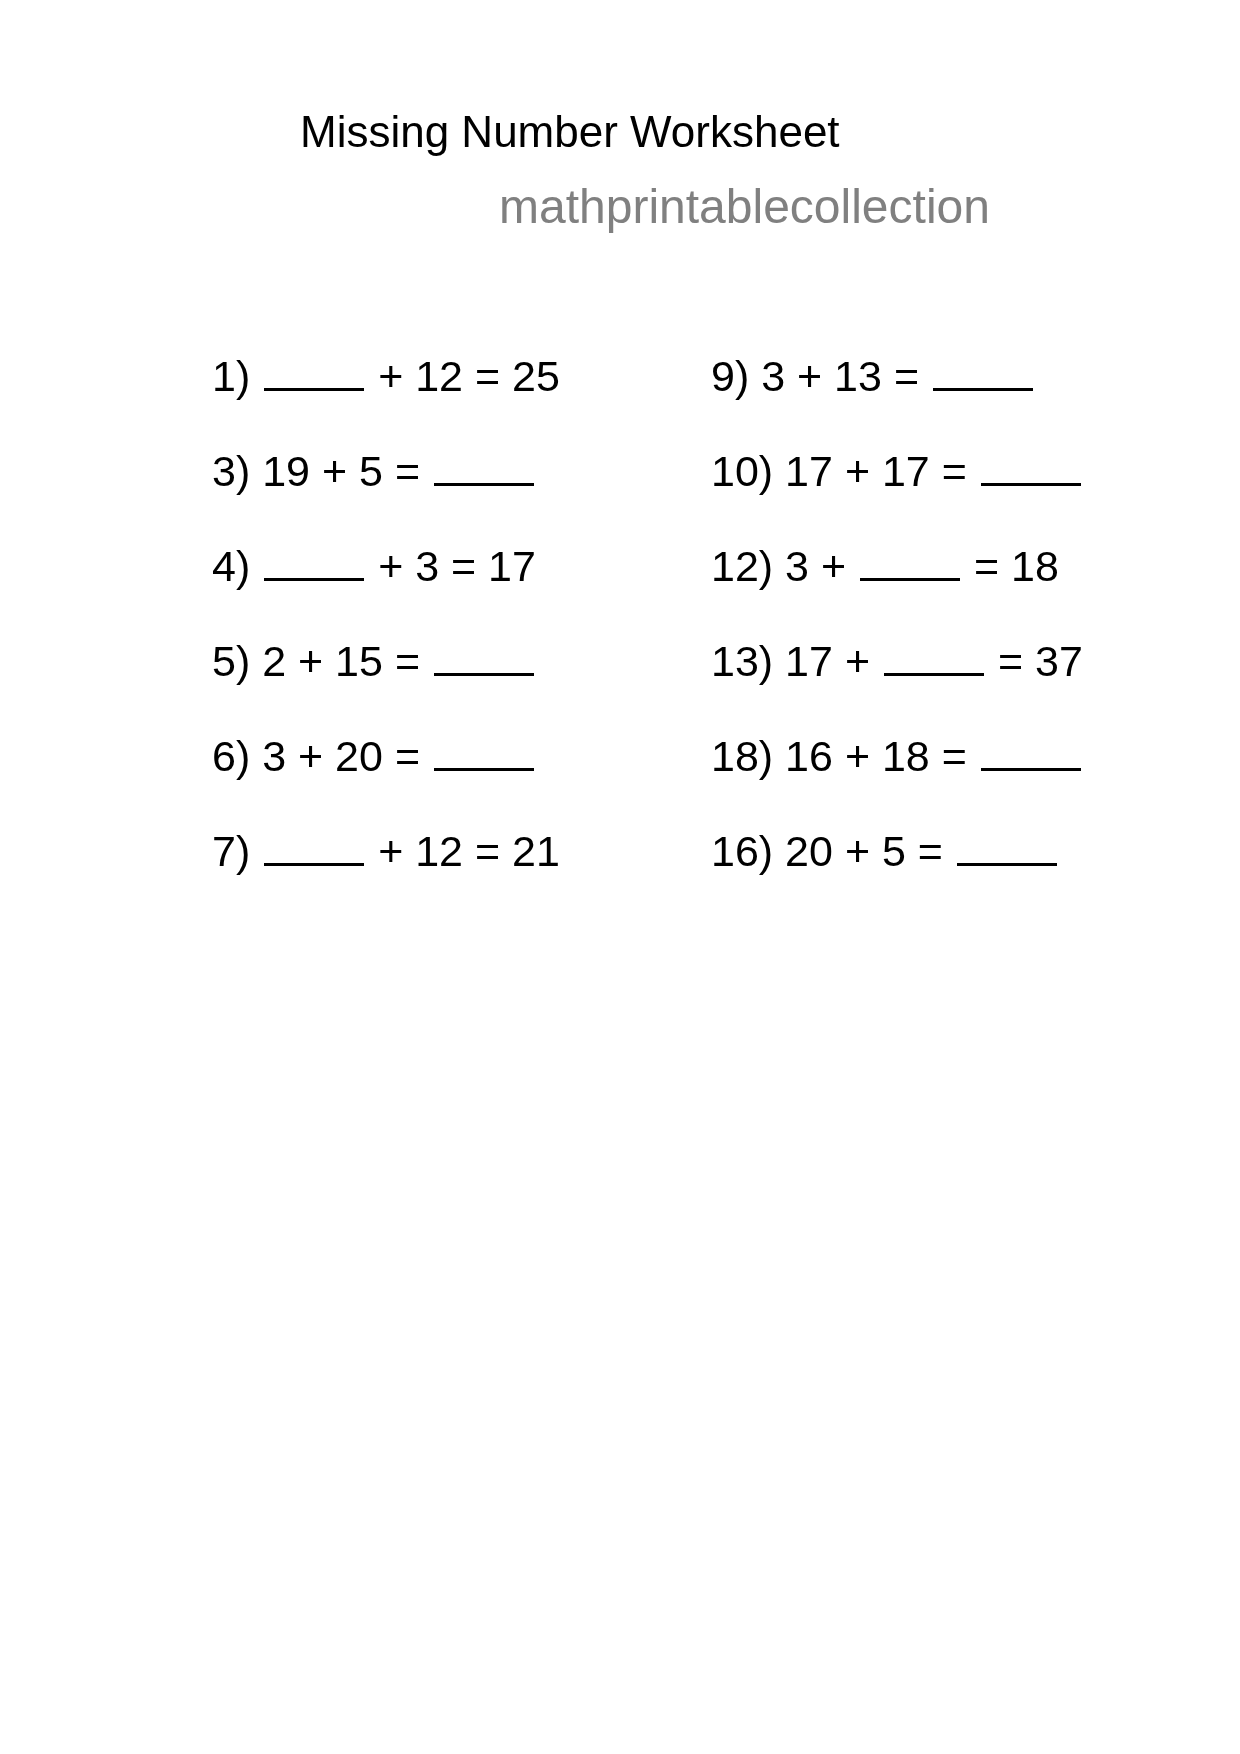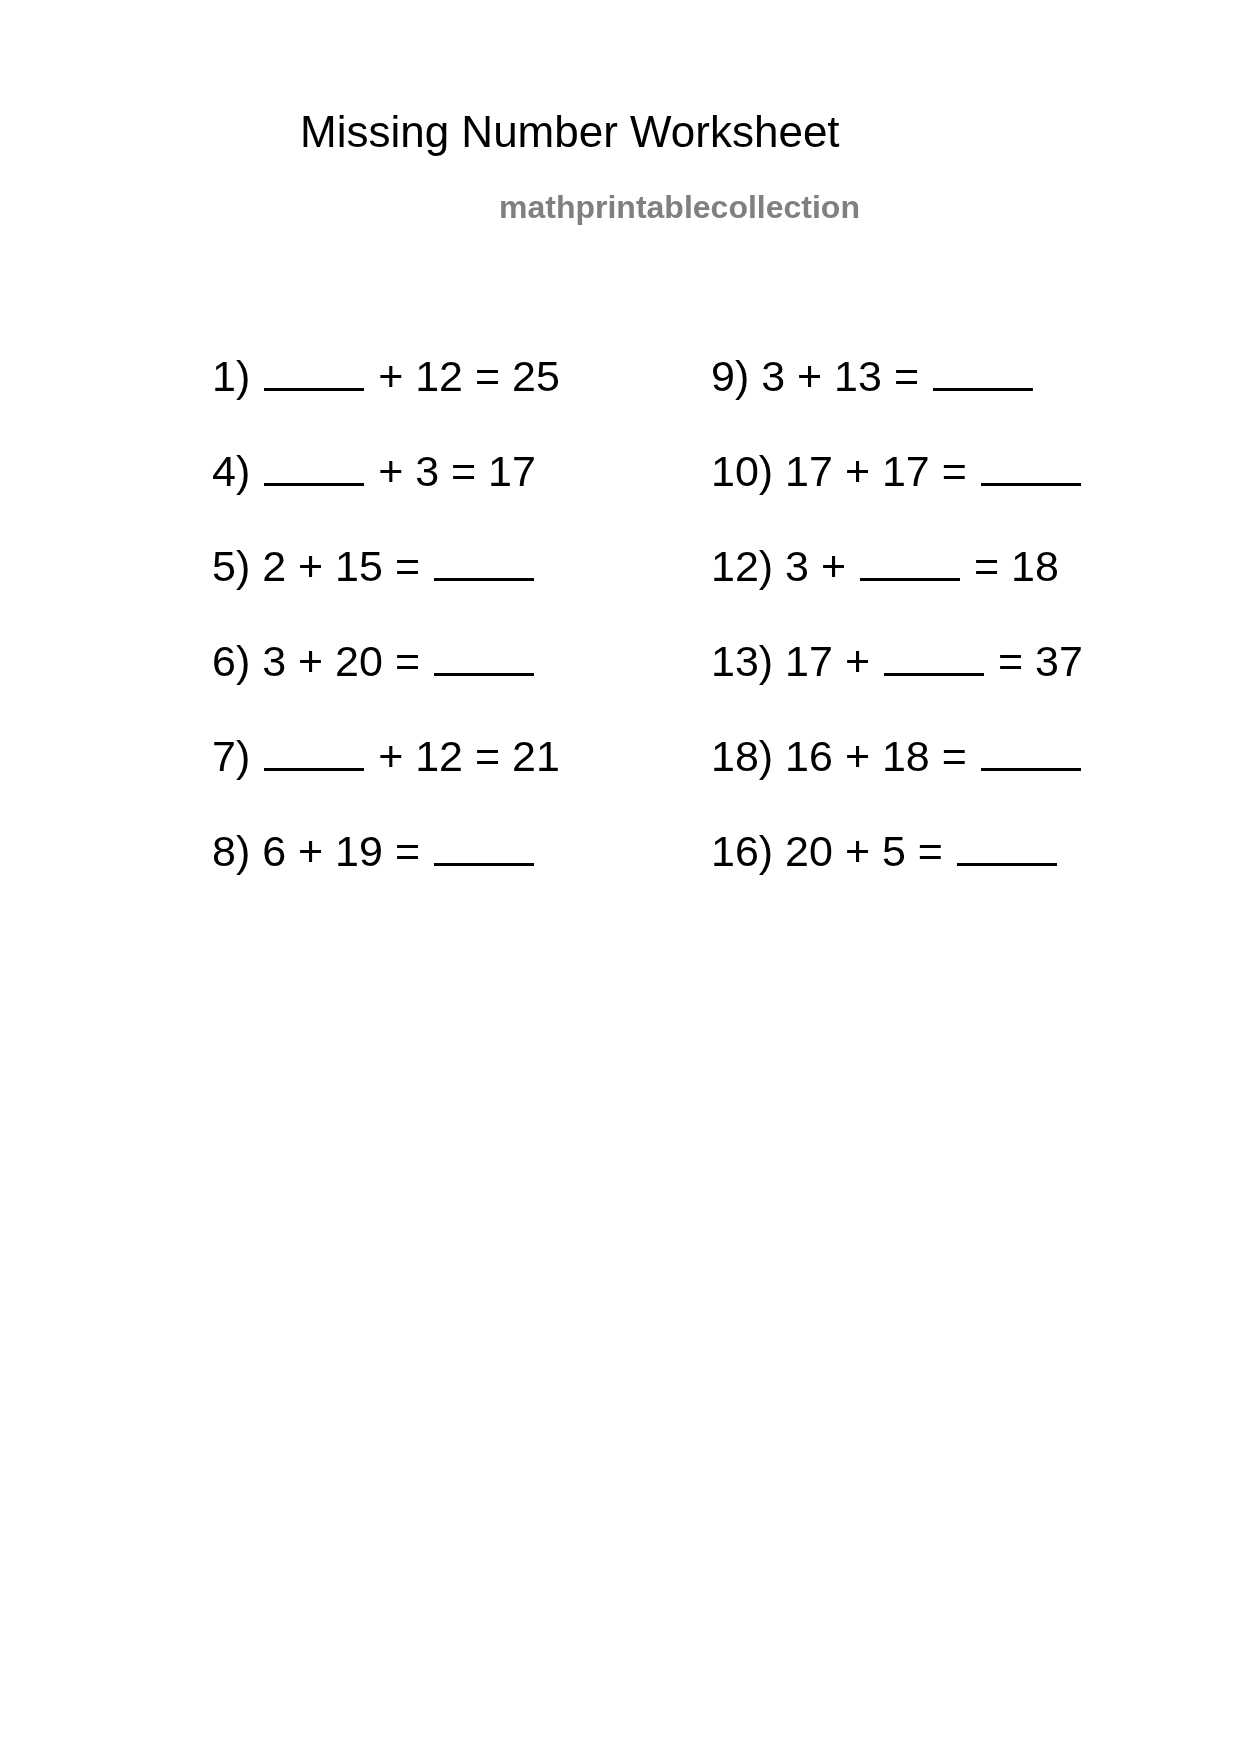--- a/index.html
+++ b/index.html
@@ -21,25 +21,24 @@
       top: 100px;
       font-size: 44px;
       line-height: 64px;
       white-space: nowrap;
       color: #000000;
     }
     .subtitle {
       position: absolute;
       left: 499px;
       top: 184px;
-      font-size: 32px;
+      font-size: 48px;
       line-height: 46px;
       white-space: nowrap;
       color: #808080;
-      font-weight: bold;
     }
     .column {
       position: absolute;
       top: 350px;
     }
     .col-left { left: 200px; }
     .col-right { left: 699px; }
     .problem {
       height: 95px;
       font-size: 43px;
@@ -57,25 +56,25 @@
     }
   </style>
 </head>
 <body>
 
 <div class="title">Missing Number Worksheet</div>
 <div class="subtitle">mathprintablecollection</div>
 
 <div class="column col-left">
   <div class="problem"><span>1)</span> <span class="blank"></span> <span>+ 12 = 25</span></div>
+  <div class="problem"><span>3)</span> <span>19 + 5 =</span> <span class="blank"></span></div>
   <div class="problem"><span>4)</span> <span class="blank"></span> <span>+ 3 = 17</span></div>
   <div class="problem"><span>5)</span> <span>2 + 15 =</span> <span class="blank"></span></div>
   <div class="problem"><span>6)</span> <span>3 + 20 =</span> <span class="blank"></span></div>
   <div class="problem"><span>7)</span> <span class="blank"></span> <span>+ 12 = 21</span></div>
-  <div class="problem"><span>8)</span> <span>6 + 19 =</span> <span class="blank"></span></div>
 </div>
 
 <div class="column col-right">
   <div class="problem"><span>9)</span> <span>3 + 13 =</span> <span class="blank"></span></div>
   <div class="problem"><span>10)</span> <span>17 + 17 =</span> <span class="blank"></span></div>
   <div class="problem"><span>12)</span> <span>3 +</span> <span class="blank"></span> <span>= 18</span></div>
   <div class="problem"><span>13)</span> <span>17 +</span> <span class="blank"></span> <span>= 37</span></div>
   <div class="problem"><span>18)</span> <span>16 + 18 =</span> <span class="blank"></span></div>
   <div class="problem"><span>16)</span> <span>20 + 5 =</span> <span class="blank"></span></div>
 </div>

